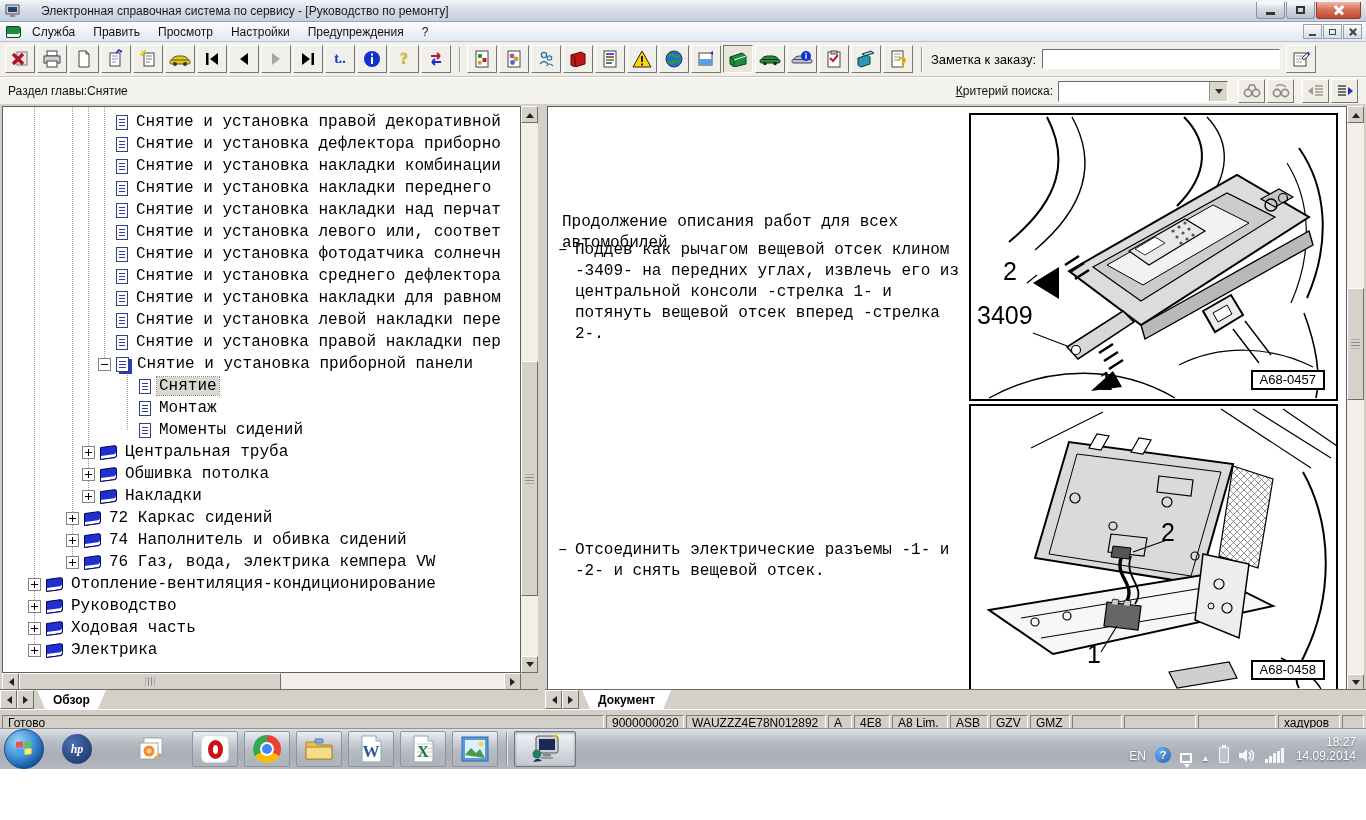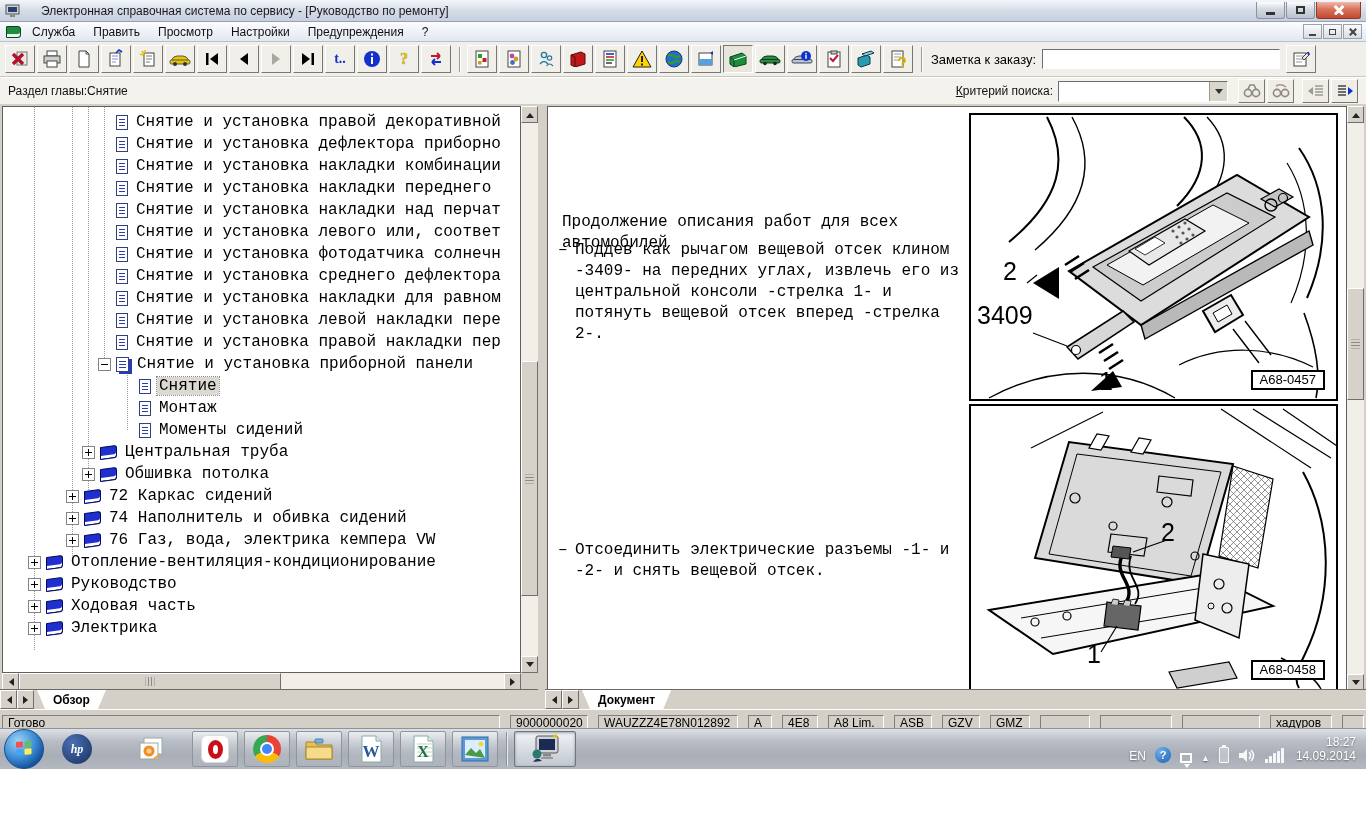--- a/index.html
+++ b/index.html
@@ -90,21 +90,21 @@
   .tab-arrow{width:17px;height:100%;background:#d6d2ca;border:1px solid;border-color:#fff #6f6f6f #6f6f6f #fff;box-sizing:border-box;display:flex;align-items:center;justify-content:center}
   .sheet-tab{height:100%;background:#fff;padding:0 16px;font:bold 12px "Liberation Sans",sans-serif;display:flex;align-items:center;clip-path:polygon(0 0,100% 0,calc(100% - 8px) 100%,8px 100%);margin-left:3px}
   
   .doc-text{position:absolute;font-family:Liberation Mono, monospace;font-size:16px;line-height:21px;color:#000}
   .bullet{display:flex}
   .bullet .dash{width:17px;flex:none}
   .fig{position:absolute;border:2px solid #000;background:#fff;box-sizing:border-box}
   .figref{position:absolute;right:11px;bottom:9px;border:2px solid #000;background:#fff;padding:0 7px;font:13px "Liberation Sans",sans-serif;line-height:16px}
   .co{position:absolute;font:25px "Liberation Sans",sans-serif;color:#000}
   
-  .statusbar{position:absolute;left:0;top:709px;width:1366px;height:27px;background:#d4d0c8;border-top:1px solid #fff;display:flex;align-items:center;padding:0 2px;box-sizing:border-box;gap:10px}
+  .statusbar{position:absolute;left:0;top:709px;width:1366px;height:27px;background:#d4d0c8;border-top:1px solid #fff;display:flex;align-items:center;padding:0 2px;box-sizing:border-box;gap:2px}
   .seg{height:16px;border:1px solid;border-color:#7f7f7f #fff #fff #7f7f7f;box-sizing:border-box;font-size:12px;padding:0 5px;white-space:nowrap;overflow:hidden;display:flex;align-items:center;background:#d4d0c8}
   .seg.grow{flex:1}
   
   .taskbar{position:absolute;left:0;top:728px;width:1366px;height:41px;background:linear-gradient(#dde0e5,#b9bec6 30%,#a8adb6 65%,#b4b9c1);border-top:1px solid #8d939c;display:flex;align-items:center;padding:0 4px;box-sizing:border-box}
   .orb{width:38px;height:38px;border-radius:50%;background:radial-gradient(circle at 35% 30%,#9fd4f7,#3f8fd6 45%,#15539e 75%,#0a3a75);border:1px solid #174e8c;display:flex;align-items:center;justify-content:center;margin-right:10px;flex:none}
   .tico{width:46px;height:36px;display:flex;align-items:center;justify-content:center;margin-right:6px;border-radius:2px;flex:none;box-sizing:border-box}
   .tico.framed{border:1px solid #8e959e;background:linear-gradient(rgba(255,255,255,.55),rgba(210,215,222,.35) 50%,rgba(170,176,184,.35))}
   .tico.active{border:1px solid #6f7680;background:linear-gradient(rgba(245,248,252,.9),rgba(200,206,214,.8));box-shadow:inset 0 1px 3px rgba(0,0,0,.35);width:62px}
   .tdiv{width:0;height:34px;border-left:1px solid #8d939c;border-right:1px solid #e9ecef;margin:0 6px 0 2px;flex:none}
   .tray{margin-left:auto;display:flex;align-items:flex-end;color:#fff;font-size:12px;text-shadow:0 1px 2px rgba(0,0,0,.45)}
@@ -494,20 +494,25 @@
             </div>
           <div class="trow l3">
               <span class="exp plus"></span>
               <span class="ticon icon-book"></span>
               <span class="tlabel">Центральная труба</span>
             </div>
           <div class="trow l3">
               <span class="exp plus"></span>
               <span class="ticon icon-book"></span>
               <span class="tlabel">Обшивка потолка</span>
+            </div>
+          <div class="trow l3">
+              <span class="exp plus"></span>
+              <span class="ticon icon-book"></span>
+              <span class="tlabel">Накладки</span>
             </div>
           <div class="trow l2">
               <span class="exp plus"></span>
               <span class="ticon icon-book"></span>
               <span class="tlabel">72 Каркас сидений</span>
             </div>
           <div class="trow l2">
               <span class="exp plus"></span>
               <span class="ticon icon-book"></span>
               <span class="tlabel">74 Наполнитель и обивка сидений</span>

